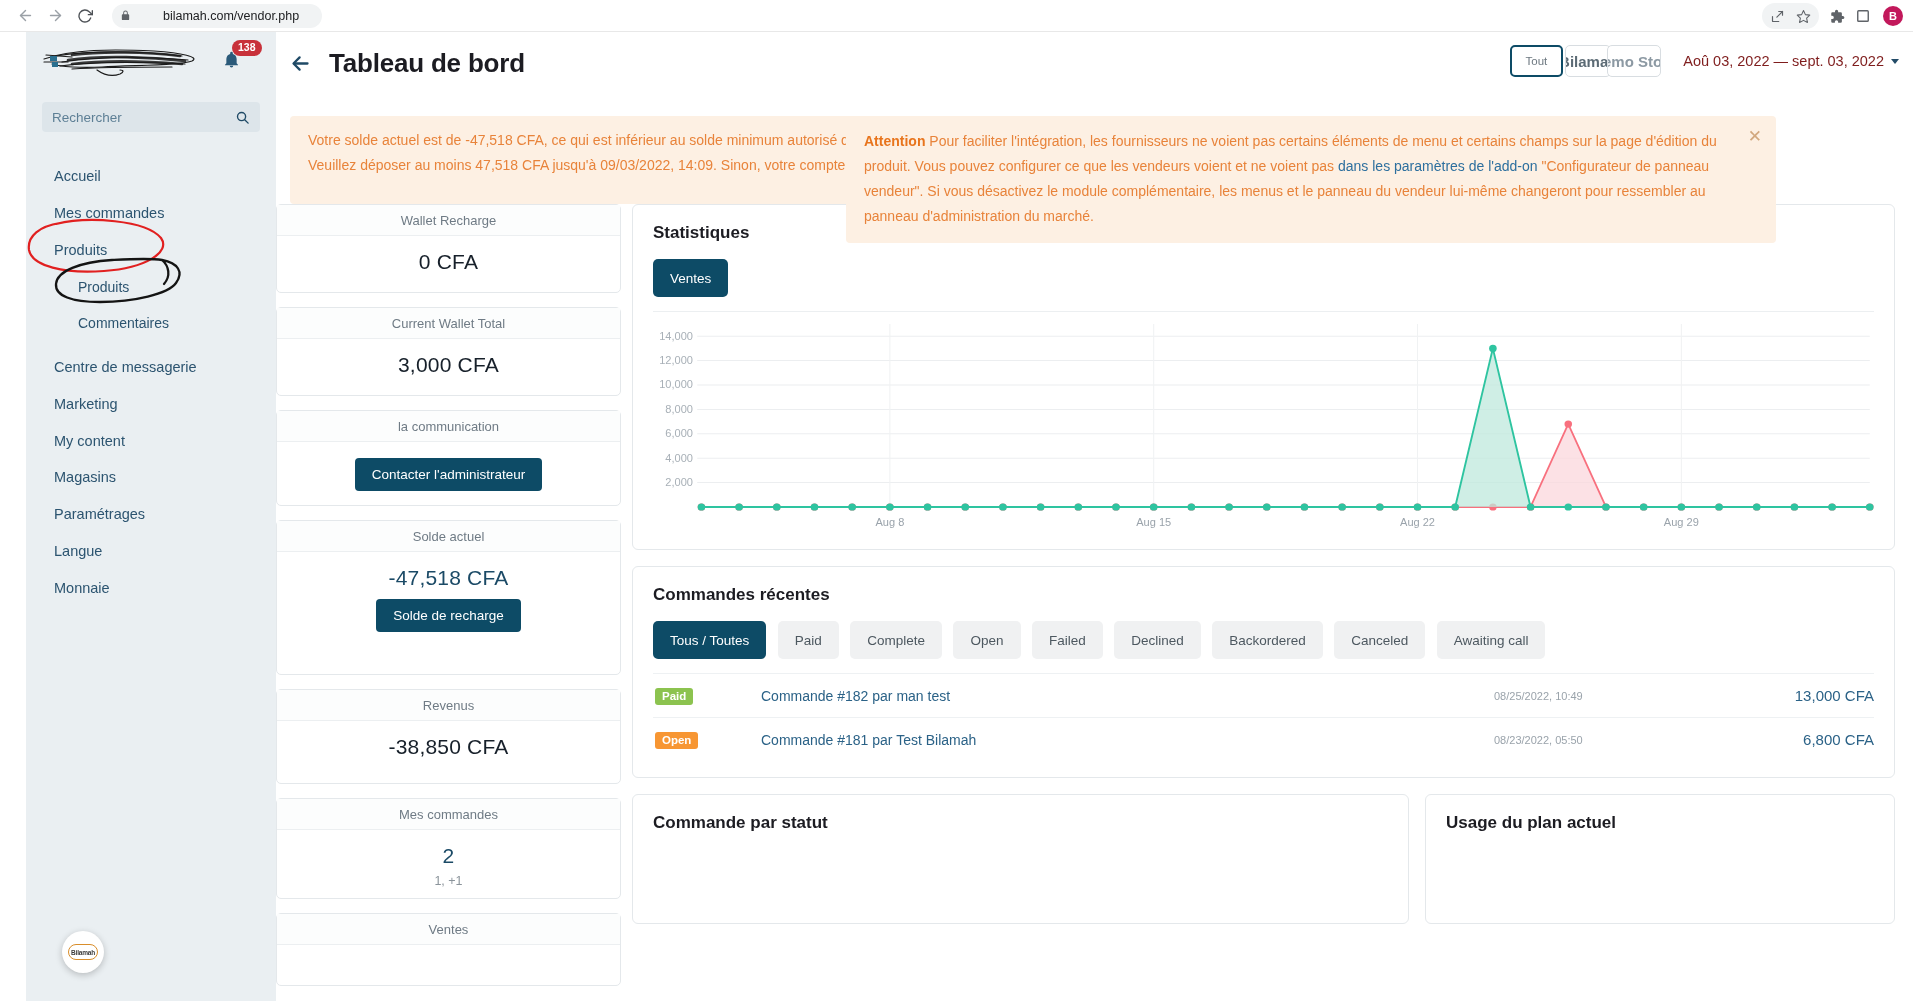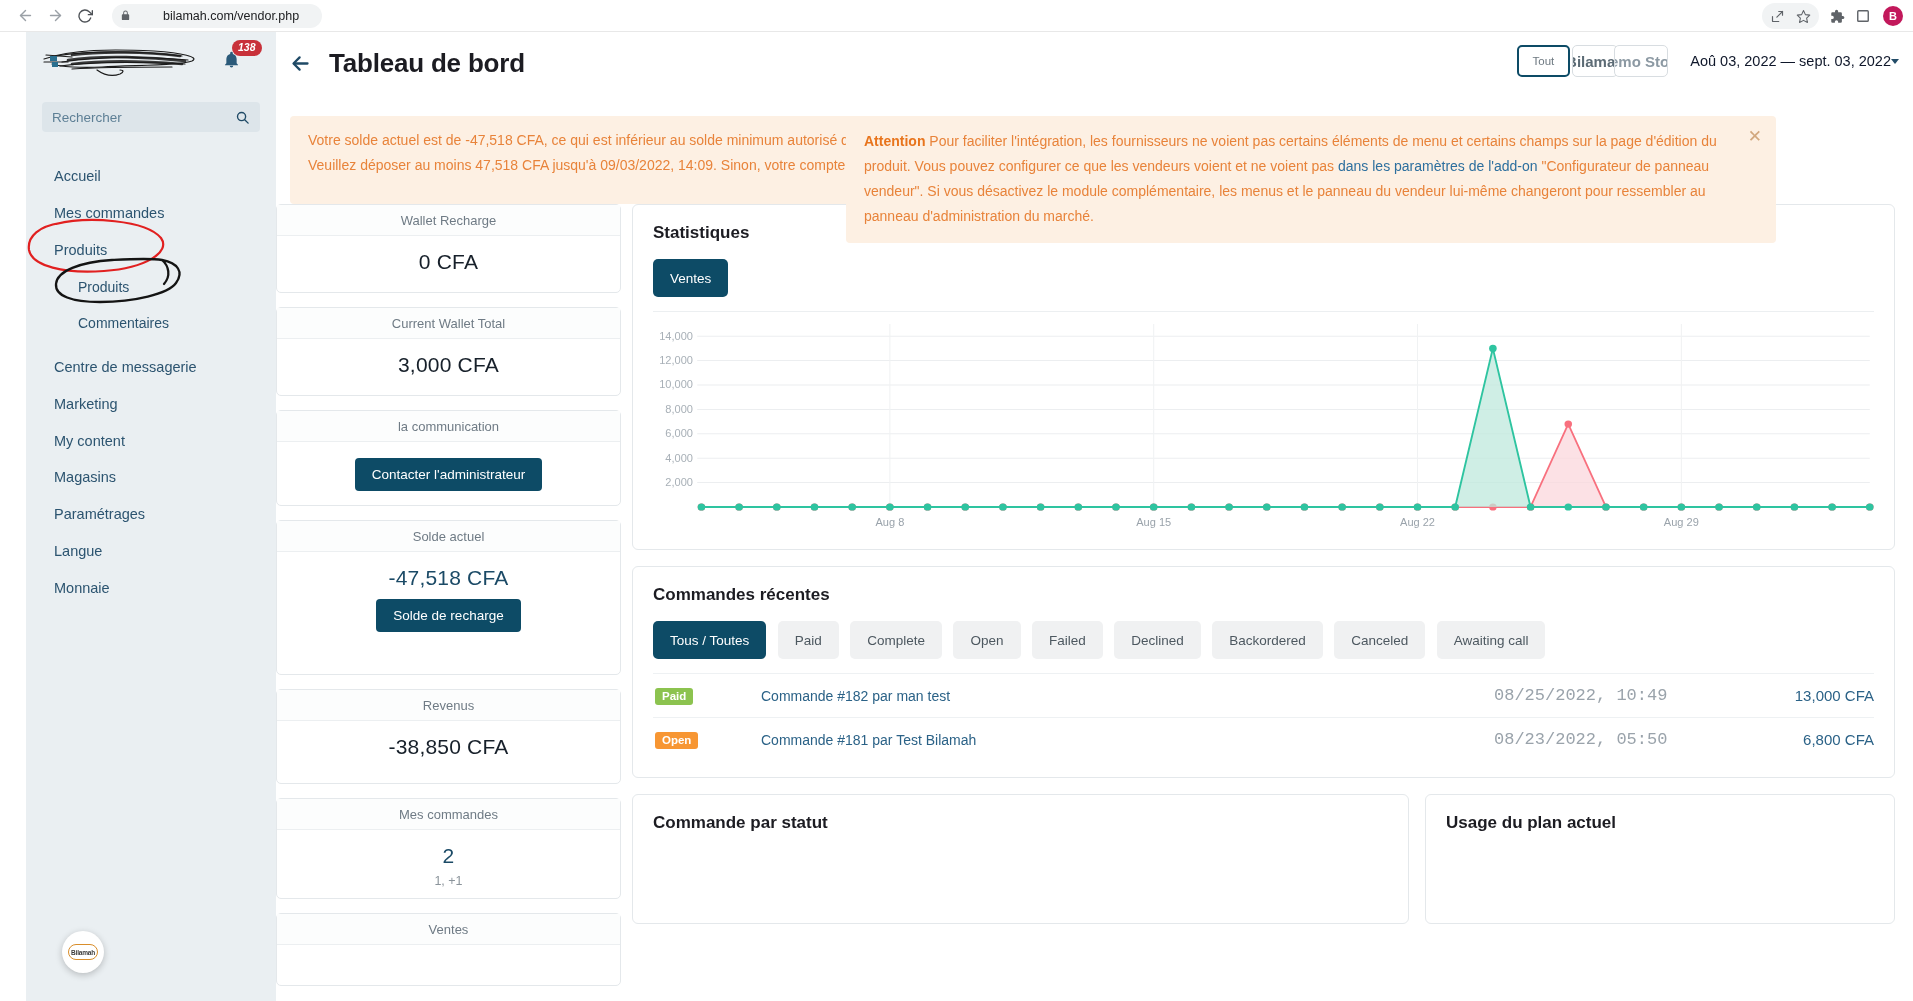--- a/index.html
+++ b/index.html
@@ -75,21 +75,20 @@
   }
   .logo-scribble { width: 165px; height: 36px; }
   .bell-wrap { position: absolute; left: 196px; top: 18px; }
   .bell { color: #2b5a7a; }
   .badge-count {
     position: absolute; top: -10px; left: 10px;
     background: #c8313a; color: #fff;
     font-size: 10.5px; font-weight: bold;
     border-radius: 9px; padding: 1px 6px 2px;
     line-height: 1.2;
-    font-style: italic;
   }
   .search-box {
     margin: 8px 16px 0 16px;
     height: 30px; background: #dde5ea;
     border-radius: 4px;
     display: flex; align-items: center;
     padding: 0 10px;
   }
   .search-box input {
     border: 0; background: transparent; outline: none;
@@ -157,22 +156,22 @@
     white-space: nowrap; overflow: hidden;
     max-width: 52px;
   }
   .seg-btn.active {
     border: 2px solid #0d4b66; color: #6d7880;
     font-weight: normal; max-width: 56px;
   }
   .seg-btn.wide { font-size: 15px; font-weight: bold; color: #5c6b75; max-width: 46px; }
   .seg-btn.wide2 { font-size: 15px; font-weight: bold; color: #8c99a3; max-width: 54px; margin-left:-6px; }
   .date-range {
-    margin-left: 20px; font-size: 14.5px; color: #0f172a;
-    display: flex; align-items: center; gap: 0;
+    margin-left: 20px; font-size: 14.5px; color: #7f1d1d;
+    display: flex; align-items: center; gap: 7px;
   }
   .caret-dn {
     width: 0; height: 0;
     border-left: 4.5px solid transparent;
     border-right: 4.5px solid transparent;
     border-top: 5px solid #234c68;
   }
 
   
   .alerts { position: relative; height: 110px; }
@@ -269,21 +268,21 @@
   }
   .ord-status { width: 108px; padding-left: 2px; }
   .st-badge {
     display: inline-block; color: #fff;
     font-size: 11.5px; font-weight: bold;
     padding: 2px 7px 3px; border-radius: 3px;
   }
   .st-paid { background: #8cc34f; }
   .st-open { background: #f79633; }
   .ord-title { flex: 1; font-size: 14px; color: #2b6287; cursor: pointer; }
-  .ord-date { width: 230px; font-size: 17px; color: #9aa3ab; text-align: left; font-family: Liberation Mono, monospace; }
+  .ord-date { width: 230px; font-size: 11px; color: #9aa3ab; text-align: left; }
   .ord-amount { width: 150px; text-align: right; font-size: 15px; color: #2b6287; }
 
   .bottom-row { display: flex; gap: 16px; }
   .bottom-row .panel { flex: 1; margin-bottom: 0; min-height: 130px; }
 </style>
 </head>
 <body>
 
 <div class="browser-bar">
   <div class="nav-btns">

